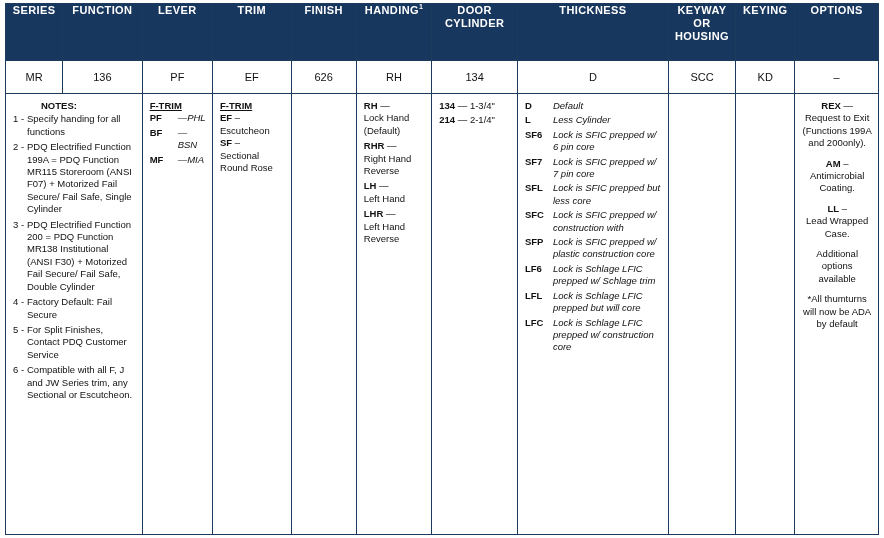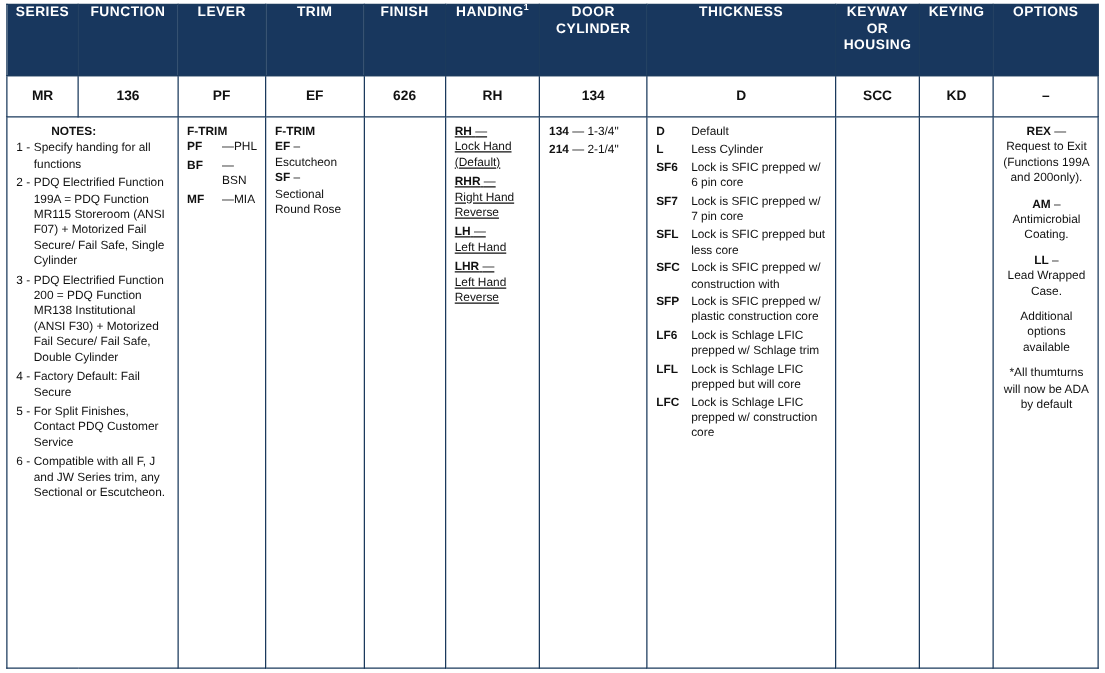--- a/index.html
+++ b/index.html
@@ -45,35 +45,35 @@
   thead th sup {
     font-size: 7px;
     vertical-align: super;
     line-height: 0;
   }
   
   tr.codes td {
     text-align: center;
     vertical-align: middle;
     font-size: 11px;
-    font-weight: bold;
+    font-weight: normal;
     height: 32px;
     color: #111;
   }
   
   tr.body td {
     height: 430px;
     vertical-align: top;
     font-size: 9.5px;
     line-height: 12.4px;
     color: #111;
     padding: 6px 6px 4px 7px;
   }
   .b { font-weight: bold; }
-  .u { font-weight: bold; }
+  .u { text-decoration: underline; font-weight: bold; }
   .notes-title { font-weight: bold; font-size: 9.5px; margin-bottom: 1px; padding-left: 28px; }
   ul.notes {
     list-style: none;
     margin: 0;
     padding: 0;
   }
   ul.notes li {
     position: relative;
     padding-left: 14px;
     margin-bottom: 3px;
@@ -88,22 +88,22 @@
   
   .cyl-row {
     display: flex;
     margin-bottom: 2px;
   }
   .cyl-row .code {
     width: 28px;
     flex: 0 0 28px;
     font-weight: bold;
   }
-  .cyl-row .desc { flex: 1 1 auto; }
-  .handing-row { margin-bottom: 3px; text-decoration: underline; }
+  .cyl-row .desc { flex: 1 1 auto; font-style: italic; }
+  .handing-row { margin-bottom: 3px; }
   .opt-block { margin-bottom: 8px; text-align: center; }
   .thk-row { margin-bottom: 2px; }
   
   td.finish-cell { position: relative; }
 </style>
 </head>
 <body>
 
 <div id="page">
 

